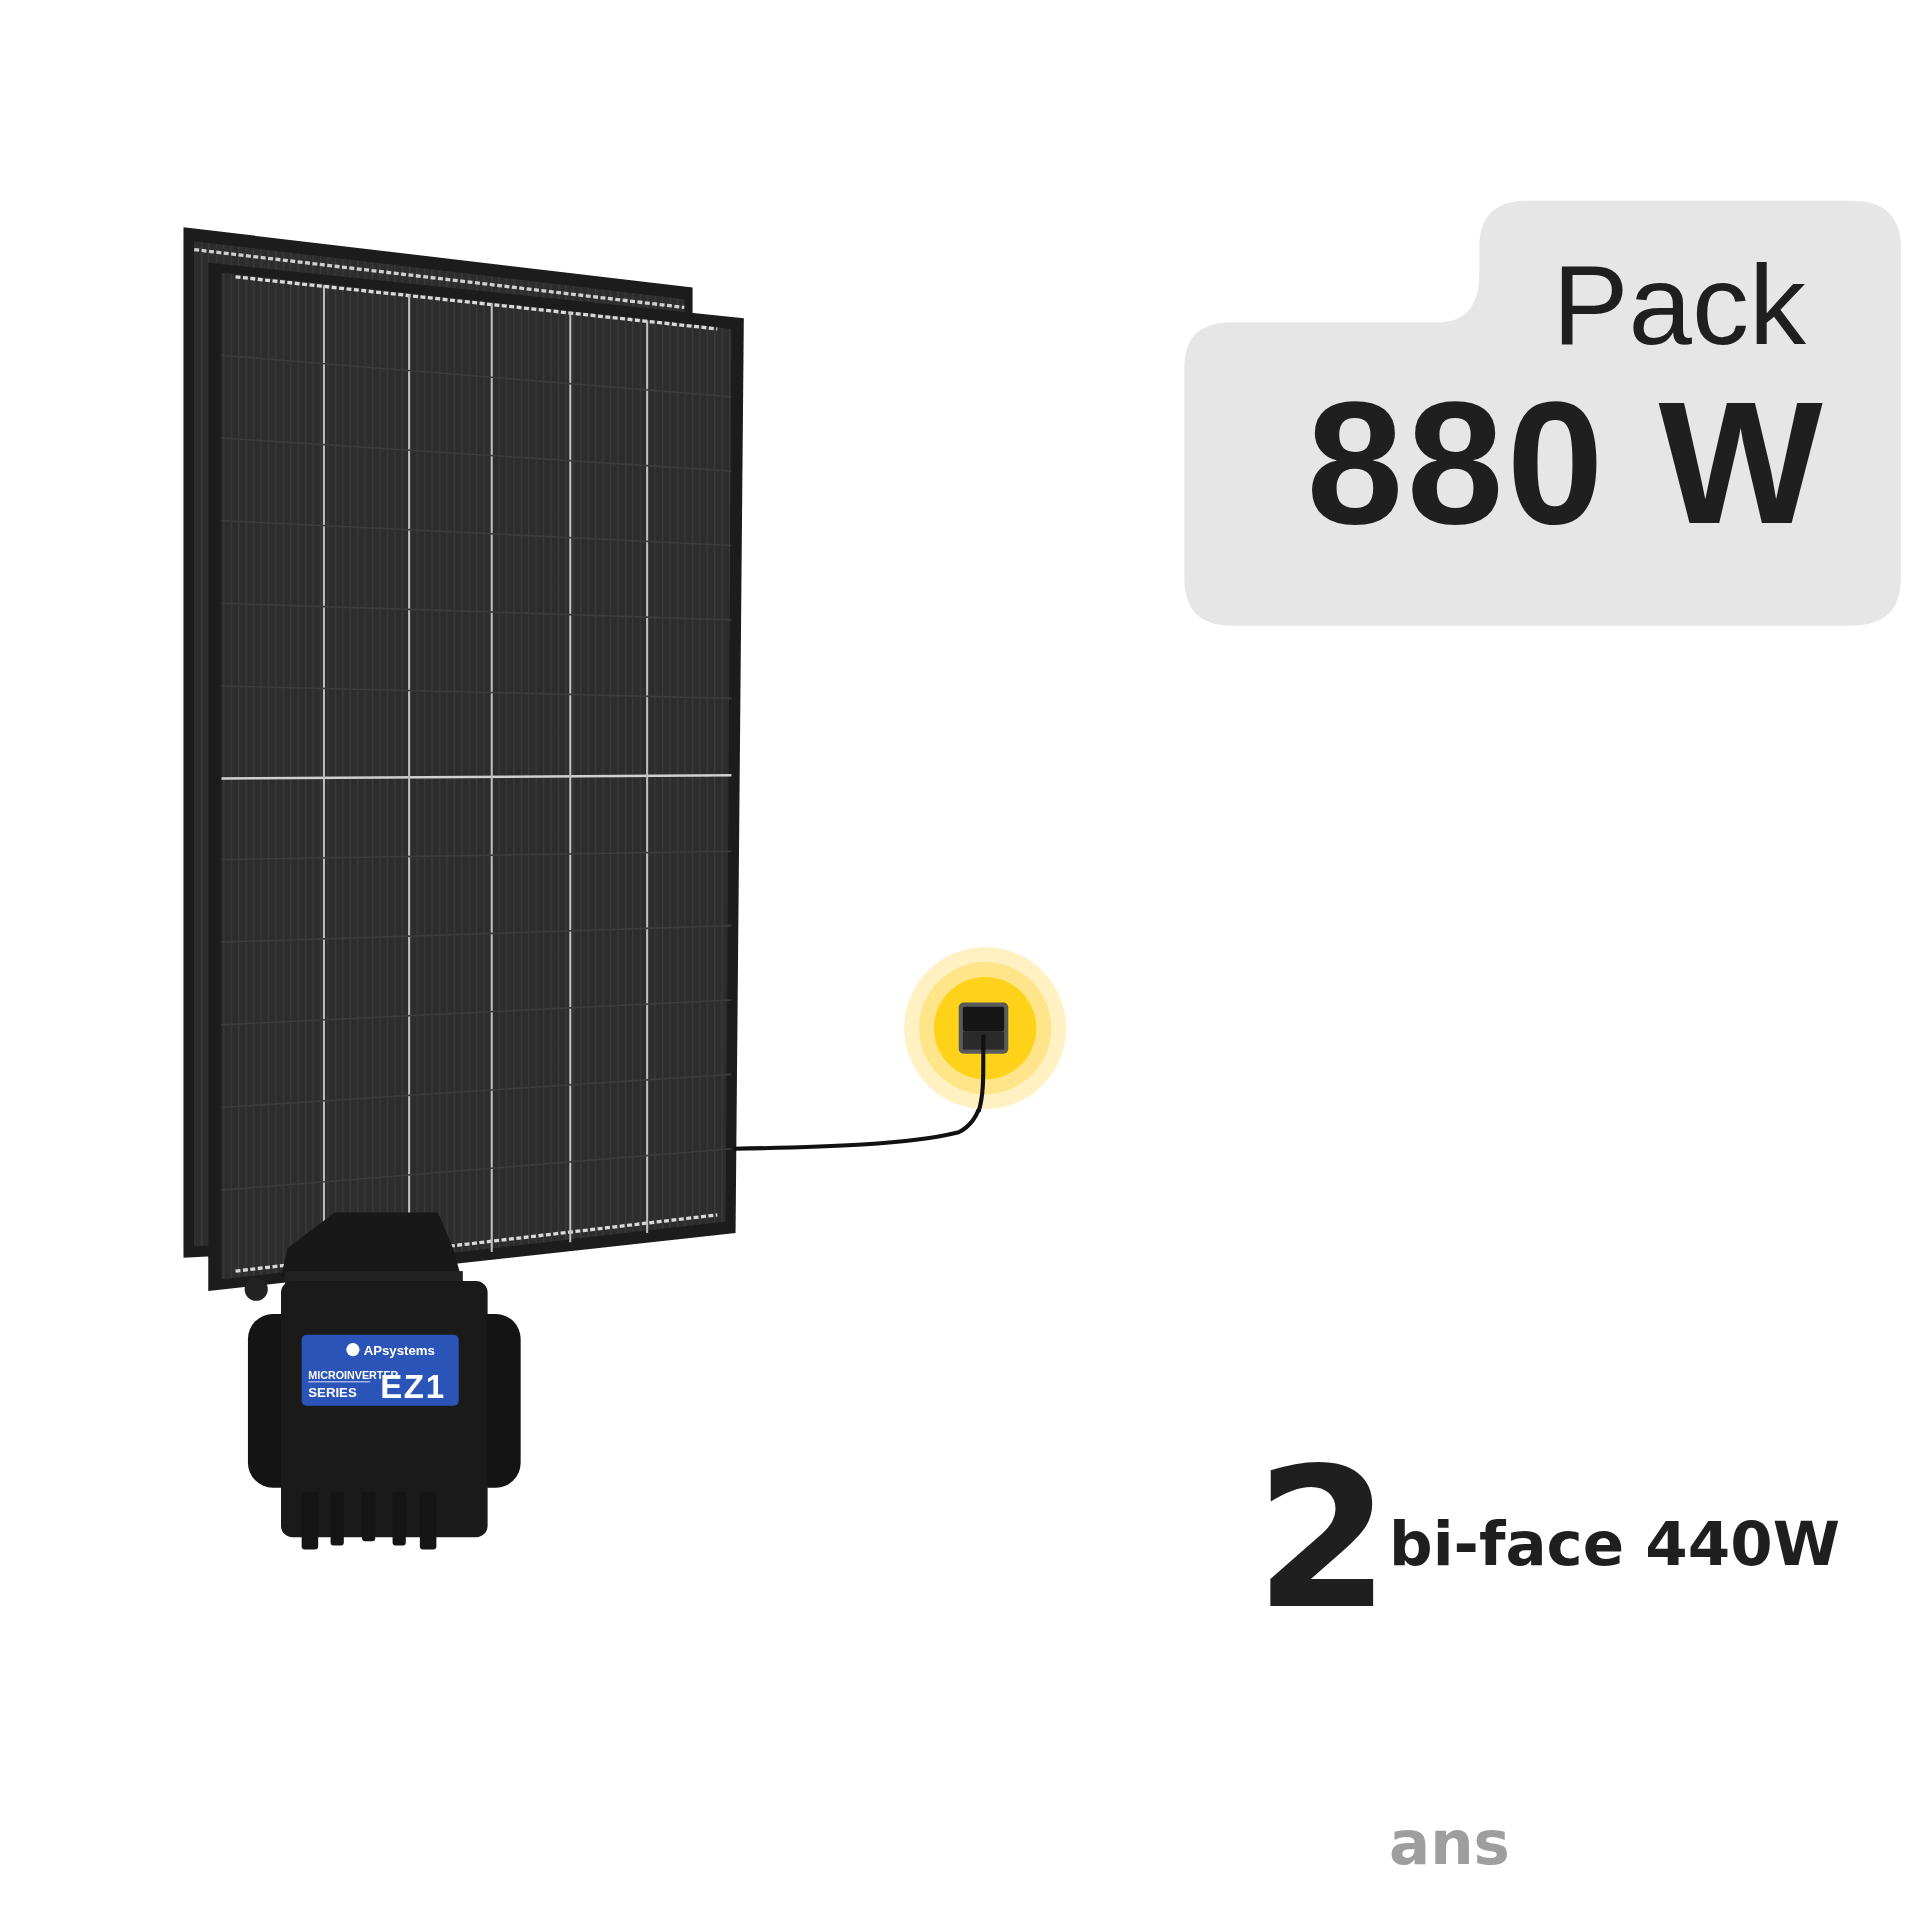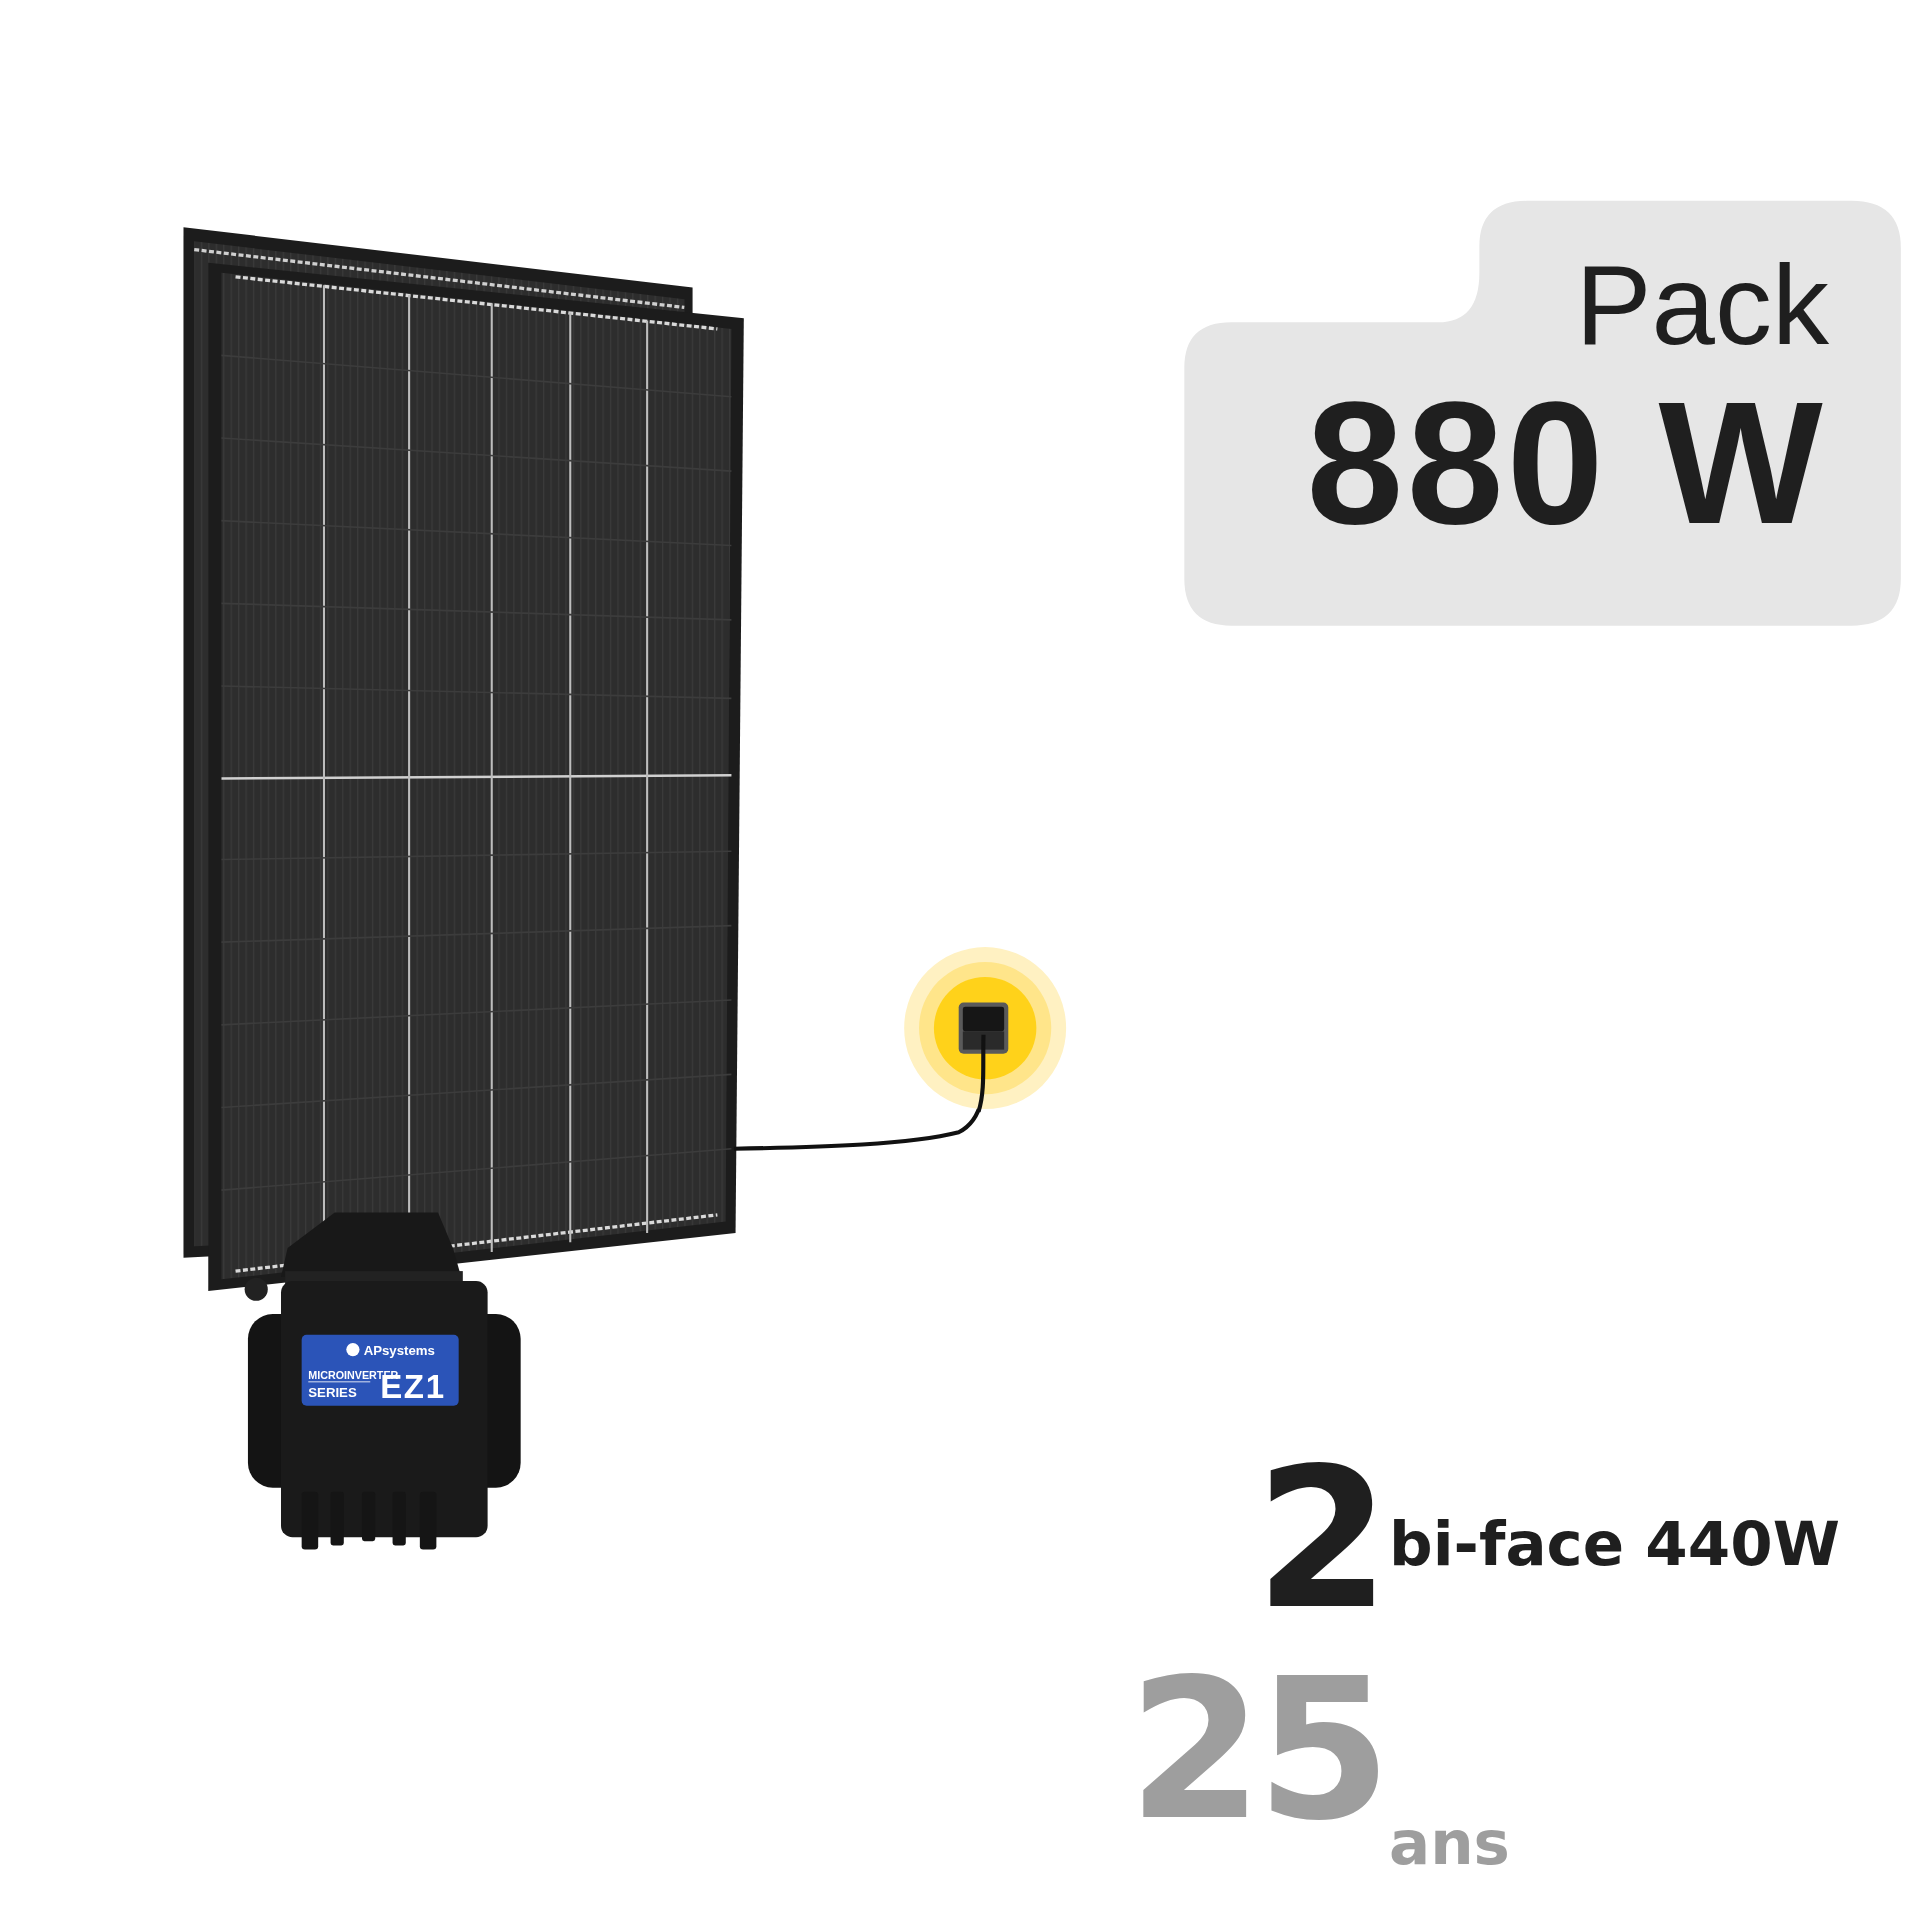--- a/index.html
+++ b/index.html
@@ -1,20 +1,20 @@
 <!DOCTYPE html>
 <html style="font-size:13.2px"><head>
 <meta charset="utf-8">
 <style>
   html,body{margin:0;padding:0;background:#fff;}
   body{width:1924px;height:1924px;position:relative;overflow:hidden;font-family:"DejaVu Sans","Liberation Sans",sans-serif;}
   .abs{position:absolute;}
   #scene{position:absolute;left:0;top:0;width:1924px;height:1924px;}
   .badge-text{position:absolute;color:#1f1f1f;}
-  #pack-label{right:95px;top:248px;font-family:"Liberation Sans",sans-serif;font-size:114px;font-weight:400;line-height:1;}
+  #pack-label{right:118px;top:248px;font-family:"Liberation Sans",sans-serif;font-size:114px;font-weight:400;line-height:1;}
   #power-value{right:98px;top:376px;font-family:Liberation Sans, sans-serif;font-size:174px;font-weight:700;line-height:1;letter-spacing:3.3px;}
   .big-num{position:absolute;font-family:"DejaVu Sans",sans-serif;font-weight:700;line-height:1;}
   #count-num{left:1255px;top:1442px;font-size:194px;color:#1f1f1f;}
   #count-l1,#count-l2{position:absolute;left:1389px;font-family:"DejaVu Sans",sans-serif;font-weight:700;font-size:61px;color:#1f1f1f;line-height:1;}
   #count-l1{top:1456px;}
   #count-l2{top:1513px;text-align:center;}
   #warranty-num{left:1128px;top:1653px;font-size:194px;color:#9e9e9e;letter-spacing:-6.6px;}
   #warr-l1,#warr-l2{position:absolute;left:1389px;font-family:"DejaVu Sans",sans-serif;font-weight:700;font-size:61px;color:#9e9e9e;line-height:1;}
   #warr-l1{top:1668px;}
   #warr-l2{top:1812px;}
@@ -101,16 +101,15 @@
       </g>
     </g>
   </svg>
 
   <div id="pack-label" class="badge-text">Pack</div>
   <div id="power-value" class="badge-text">880 W</div>
 
   <div id="count-num" class="big-num">2</div>
   <div id="count-l2">bi-face 440W</div>
 
-  <div id="warranty-num" class="big-num">25</div>
   <div id="warr-l2">ans</div>
 </div>
 
 
 </body></html>

